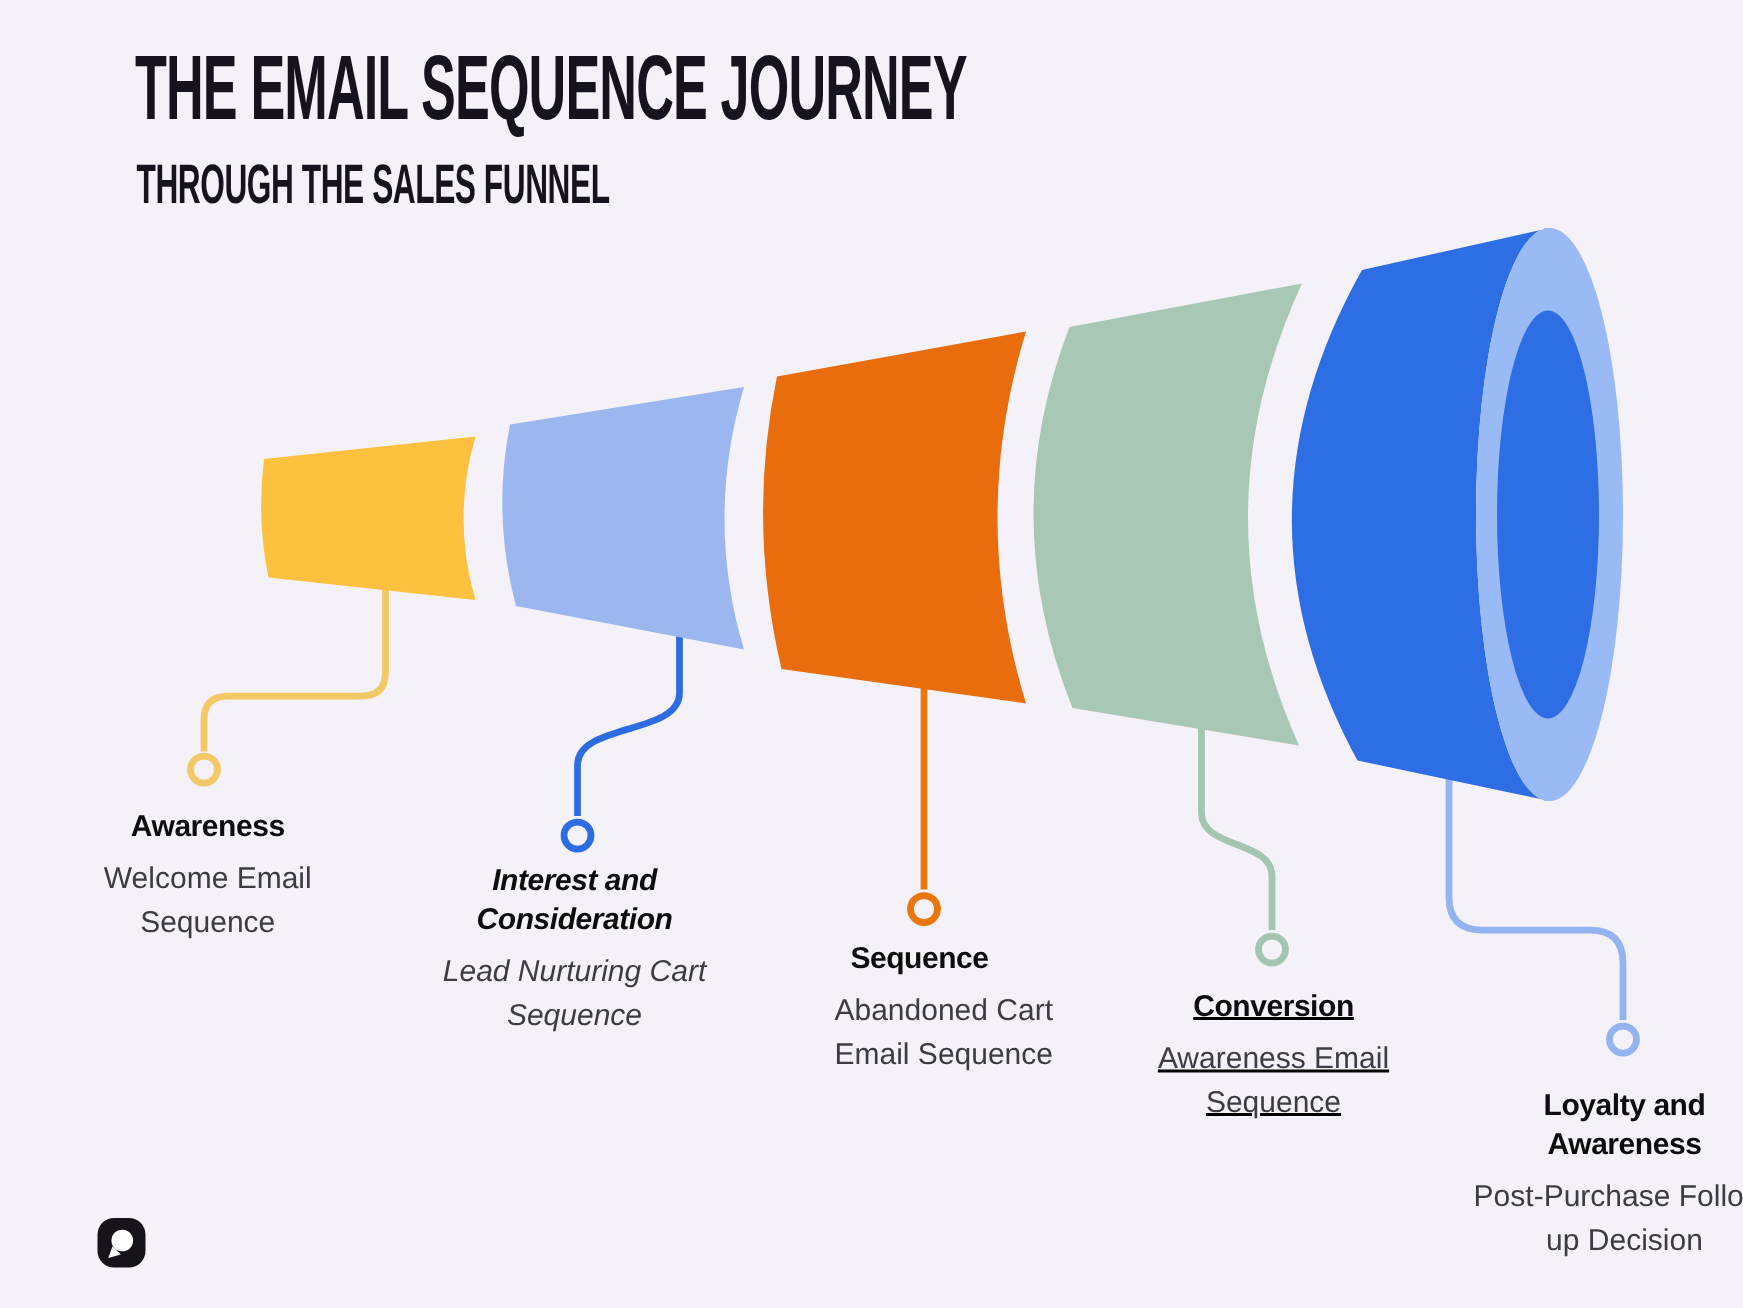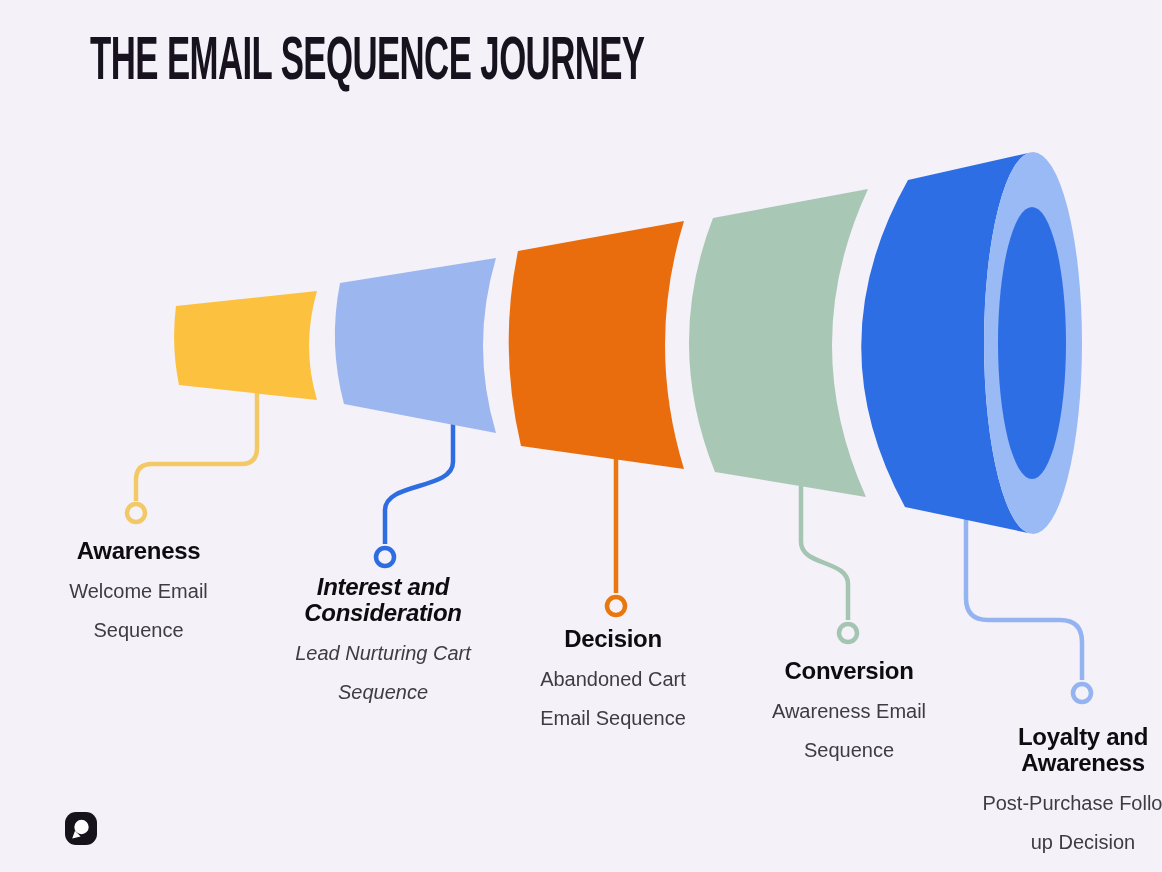--- a/index.html
+++ b/index.html
@@ -16,31 +16,31 @@
   .main-title{
     font-size:61px;font-weight:700;color:#17121e;letter-spacing:-1px;line-height:1.05;
   }
   .sub-title-wrap{position:absolute;left:63px;top:104px;}
   .sub-title{
     font-size:37px;font-weight:700;color:#17121e;letter-spacing:-0.5px;line-height:1.05;
   }
 
   .stage-label{position:absolute;text-align:center;}
   .stage-head{
-    font-size:24px;font-weight:700;color:#0d0d10;line-height:26px;letter-spacing:-0.3px;
+    font-size:20px;font-weight:700;color:#0d0d10;line-height:26px;letter-spacing:-0.3px;
   }
   .stage-sub{
-    font-size:20px;font-weight:400;color:#3d3c44;line-height:39px;margin:8px auto 0 auto;
+    font-size:20px;font-weight:400;color:#3d3c44;line-height:29px;margin:8px auto 0 auto;
   }
   .s1{left:18px;top:538px;width:185px;}
   .s1 .stage-sub{max-width:172px;}
   .s2{left:253px;top:574px;width:204px;font-style:italic;}
   .s3{left:482px;top:626px;width:206px;}
-  .s3 .stage-sub{max-width:178px;}
-  .s4{left:719px;top:658px;width:204px;}
+  .s3 .stage-sub{max-width:178px;text-align:right;}
+  .s4{left:719px;top:658px;width:204px;text-decoration:underline;}
   .s5{left:948px;top:724px;width:214px;}
 
   .logo{position:absolute;left:36px;top:811px;width:34px;height:35px;}
 </style>
 </head>
 <body>
 
 <div class="canvas">
 
   <svg class="art" width="1162" height="872" viewBox="0 0 1162 872">
@@ -71,33 +71,36 @@
     <path d="M685,218 L840,189 Q769,343 838,497 L687,472 Q636,345 685,218 Z" fill="#a9c7b5"></path>
 
     <path d="M880,180 L1005,152 A49,191 0 0 0 1005,534 L877,507 Q788,344 880,180 Z" fill="#2e6ee4"></path>
     <ellipse cx="1005" cy="343" rx="49" ry="191" fill="#99baf5"></ellipse>
     <ellipse cx="1004" cy="343" rx="34" ry="136" fill="#2e6ee4"></ellipse>
   </svg>
 
   <div class="title-wrap">
     <span class="condensed main-title">THE EMAIL SEQUENCE JOURNEY</span>
   </div>
+  <div class="sub-title-wrap">
+    <span class="condensed sub-title">THROUGH THE SALES FUNNEL</span>
+  </div>
 
   <div class="stage-label s1">
     <div class="stage-head">Awareness</div>
     <div class="stage-sub">Welcome Email Sequence</div>
   </div>
 
   <div class="stage-label s2">
     <div class="stage-head">Interest and Consideration</div>
     <div class="stage-sub">Lead Nurturing Cart Sequence</div>
   </div>
 
   <div class="stage-label s3">
-    <div class="stage-head">Decision</div>
+    <div class="stage-head">Sequence</div>
     <div class="stage-sub">Abandoned Cart Email Sequence</div>
   </div>
 
   <div class="stage-label s4">
     <div class="stage-head">Conversion</div>
     <div class="stage-sub">Awareness Email Sequence</div>
   </div>
 
   <div class="stage-label s5">
     <div class="stage-head">Loyalty and Awareness</div>

